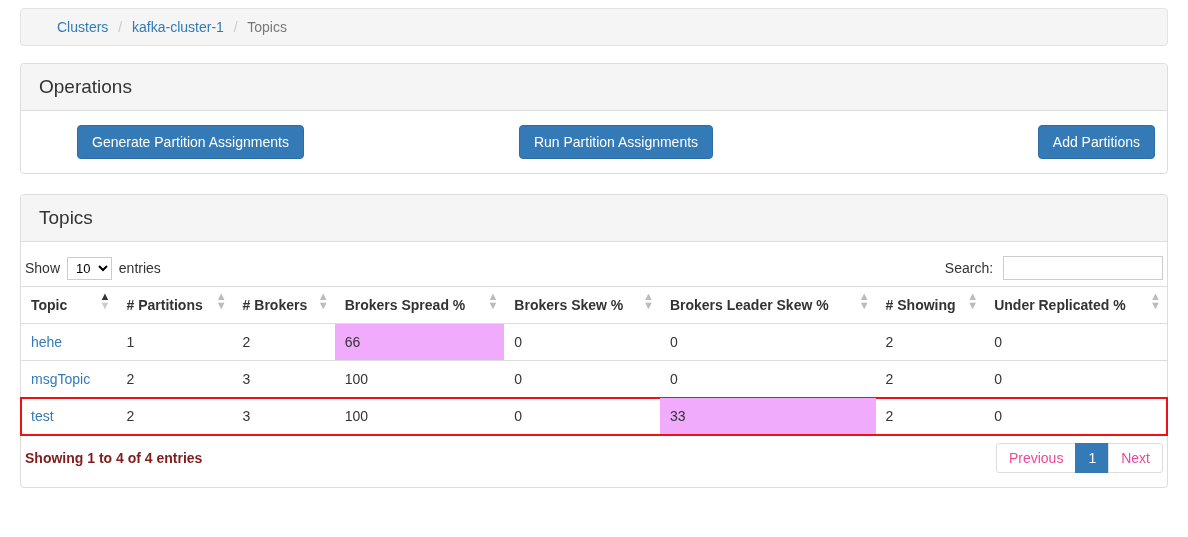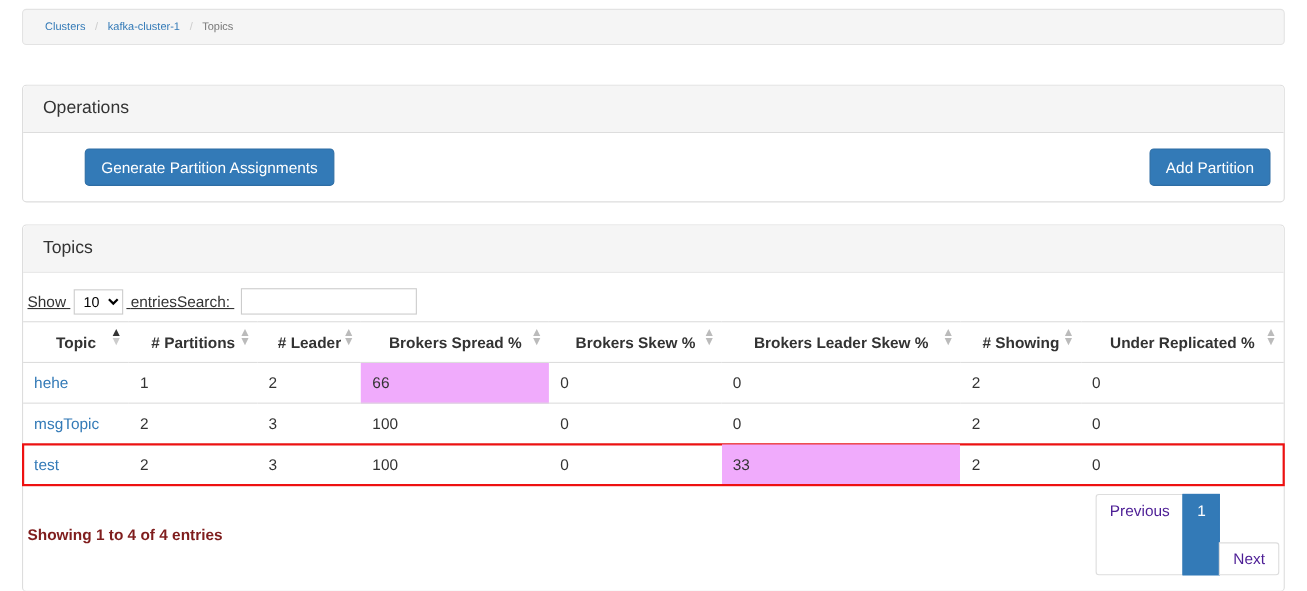--- a/index.html
+++ b/index.html
@@ -7,39 +7,39 @@
     font-family: "Helvetica Neue", Helvetica, Arial, sans-serif;
     font-size: 14px;
     color: #333;
     background: #fff;
     width: 1188px;
   }
   .breadcrumb-bar {
     background: #f5f5f5;
     border: 1px solid #e3e3e3;
     border-radius: 4px;
-    padding: 10px 20px;
-    margin: 8px 20px 36px 20px;
-    font-size: 10px;
+    padding: 10px 36px;
+    margin: 8px 20px 17px 20px;
+    font-size: 14px;
   }
   .breadcrumb-bar a { color: #337ab7; text-decoration: none; }
   .breadcrumb-sep { color: #ccc; padding: 0 6px; }
   .breadcrumb-active { color: #777; }
 
   .panel {
     border: 1px solid #ddd;
     border-radius: 4px;
     margin: 0 20px 20px 20px;
     background: #fff;
   }
   .panel-heading {
     background: #f5f5f5;
     border-bottom: 1px solid #ddd;
     padding: 12px 18px;
-    font-size: 16px;
+    font-size: 19px;
     color: #333;
     border-top-left-radius: 4px;
     border-top-right-radius: 4px;
   }
   .panel-body { padding: 14px 0; }
   .ops-body { display: flex; justify-content: space-between; padding: 14px 12px; }
   .ops-col { flex: 1; text-align: center; }
   .ops-col:first-child { text-align: left; padding-left: 44px; }
   .ops-col:last-child { text-align: right; }
 
@@ -49,25 +49,25 @@
     border: 1px solid #2e6da4;
     color: #fff;
     padding: 8px 14px;
     font-size: 14px;
     border-radius: 4px;
     cursor: pointer;
   }
 
   .table-controls {
     display: flex;
+    justify-content: space-between;
     align-items: center;
     padding: 0 4px 6px 4px;
     font-size: 14px;
     color: #333;
-    text-decoration: underline;
   }
   .table-controls label { font-weight: normal; }
   .length-select {
     border: 1px solid #ccc;
     background: #fff;
     padding: 2px 4px;
     font-size: 13px;
     margin: 0 3px;
   }
   .search-input {
@@ -87,21 +87,20 @@
     padding: 10px 10px;
     border-bottom: 1px solid #ddd;
     text-align: left;
     vertical-align: middle;
   }
   table.dt th {
     font-weight: 700;
     font-size: 14px;
     position: relative;
     vertical-align: bottom;
-    text-align: center;
   }
   .sort-icon {
     position: absolute;
     right: 6px;
     top: 6px;
     color: #999;
     font-size: 11px;
     line-height: 1;
     user-select: none;
   }
@@ -132,44 +131,45 @@
   .pagination { display: flex; gap: 0; }
   .pg-btn {
     border: 1px solid #ddd;
     padding: 6px 12px;
     color: #777;
     background: #fff;
     cursor: pointer;
     font-size: 14px;
     margin-left: -1px;
   }
-  .pg-btn.disabled { color: #4c1d95; cursor: default; }
+  .pg-btn.disabled { color: #ec4899; cursor: default; }
   .pg-btn.active { background: #337ab7; color: #fff; border-color: #337ab7; }
   .pg-btn:first-child { border-top-left-radius: 3px; border-bottom-left-radius: 3px; }
-  .pg-btn:last-child { border-top-right-radius: 3px; border-bottom-right-radius: 3px; margin-top: 44px; }
+  .pg-btn:last-child { border-top-right-radius: 3px; border-bottom-right-radius: 3px; }
 
   .crop { height: 537px; overflow: hidden; }
 </style>
 </head>
 <body>
 <div class="crop">
 
 <div class="breadcrumb-bar">
   <a href="#">Clusters</a>
   <span class="breadcrumb-sep">/</span>
   <a href="#">kafka-cluster-1</a>
   <span class="breadcrumb-sep">/</span>
   <span class="breadcrumb-active">Topics</span>
 </div>
 
 <div class="panel">
   <div class="panel-heading">Operations</div>
   <div class="ops-body">
     <div class="ops-col"><button class="btn-primary">Generate Partition Assignments</button></div>
-    <div class="ops-col"><button class="btn-primary">Add Partition</button></div>
+    <div class="ops-col"><button class="btn-primary">Run Partition Assignments</button></div>
+    <div class="ops-col"><button class="btn-primary">Add Partitions</button></div>
   </div>
 </div>
 
 <div class="panel">
   <div class="panel-heading">Topics</div>
   <div class="panel-body">
 
     <div class="table-controls">
       <div>
         <span>Show</span>
@@ -195,21 +195,21 @@
                 </span>
           </th>
           <th>
             <span># Partitions</span>
             <span class="sort-icon sort-both">
                   <span class="asc">▲</span>
                   <span class="desc">▼</span>
                 </span>
           </th>
           <th>
-            <span># Leader</span>
+            <span># Brokers</span>
             <span class="sort-icon sort-both">
                   <span class="asc">▲</span>
                   <span class="desc">▼</span>
                 </span>
           </th>
           <th>
             <span>Brokers Spread %</span>
             <span class="sort-icon sort-both">
                   <span class="asc">▲</span>
                   <span class="desc">▼</span>

